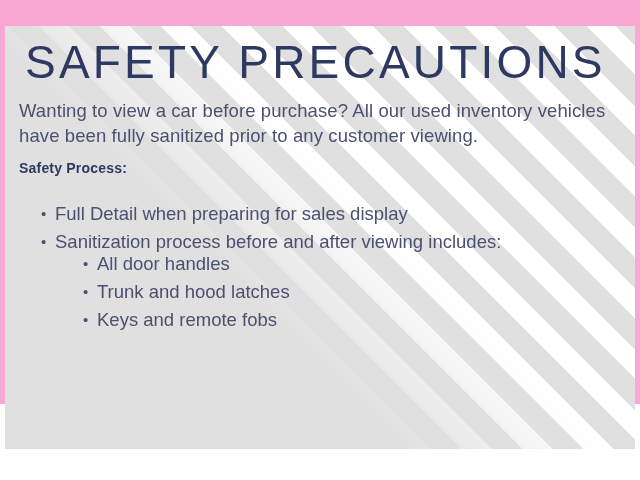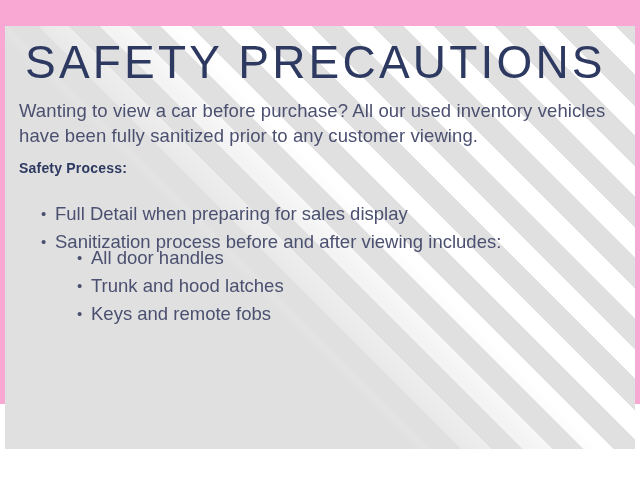--- a/index.html
+++ b/index.html
@@ -125,21 +125,21 @@
     top: 0;
     color: #4b5070;
     font-size: 15px;
   }
 
   .bullets-l2 {
     position: absolute;
     left: 72px;
     top: 218px;
     width: 540px;
-    margin: 0;
+    margin: 6px;
     padding: 0;
     list-style: none;
   }
   .bullets-l2 > li {
     color: #4b5070;
     font-size: 18.5px;
     line-height: 28px;
     position: relative;
     padding-left: 14px;
     white-space: nowrap;

